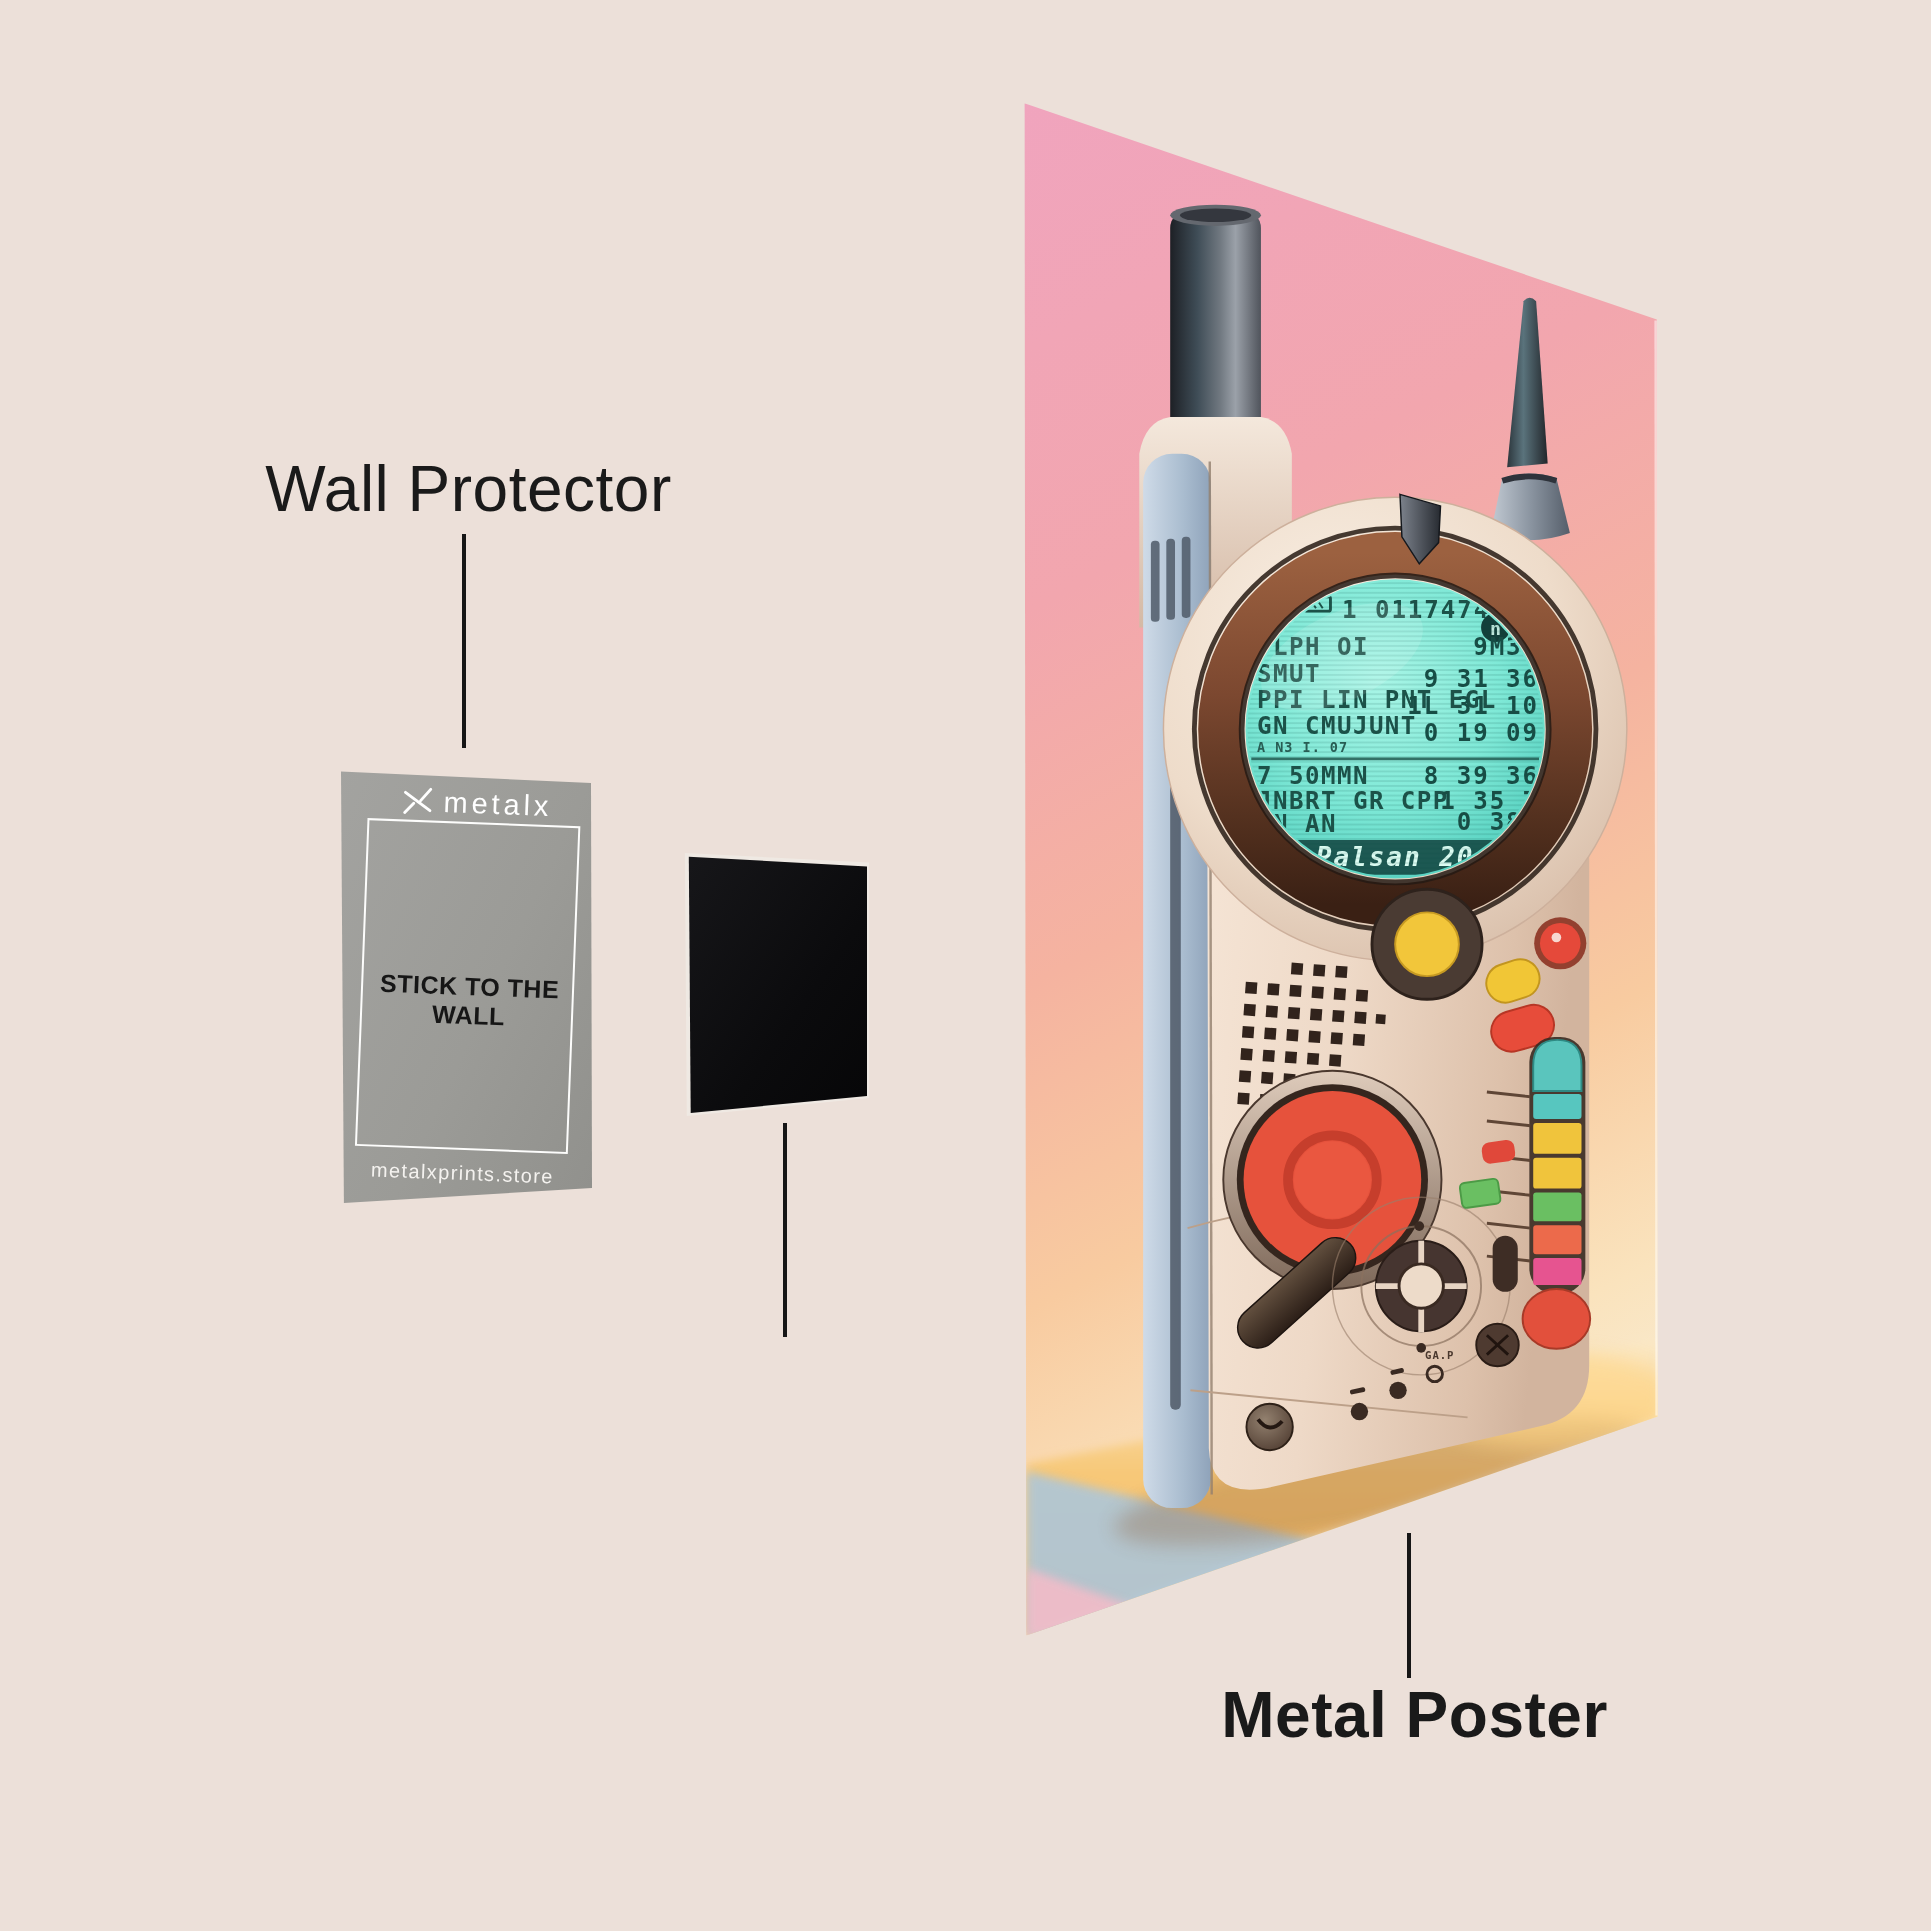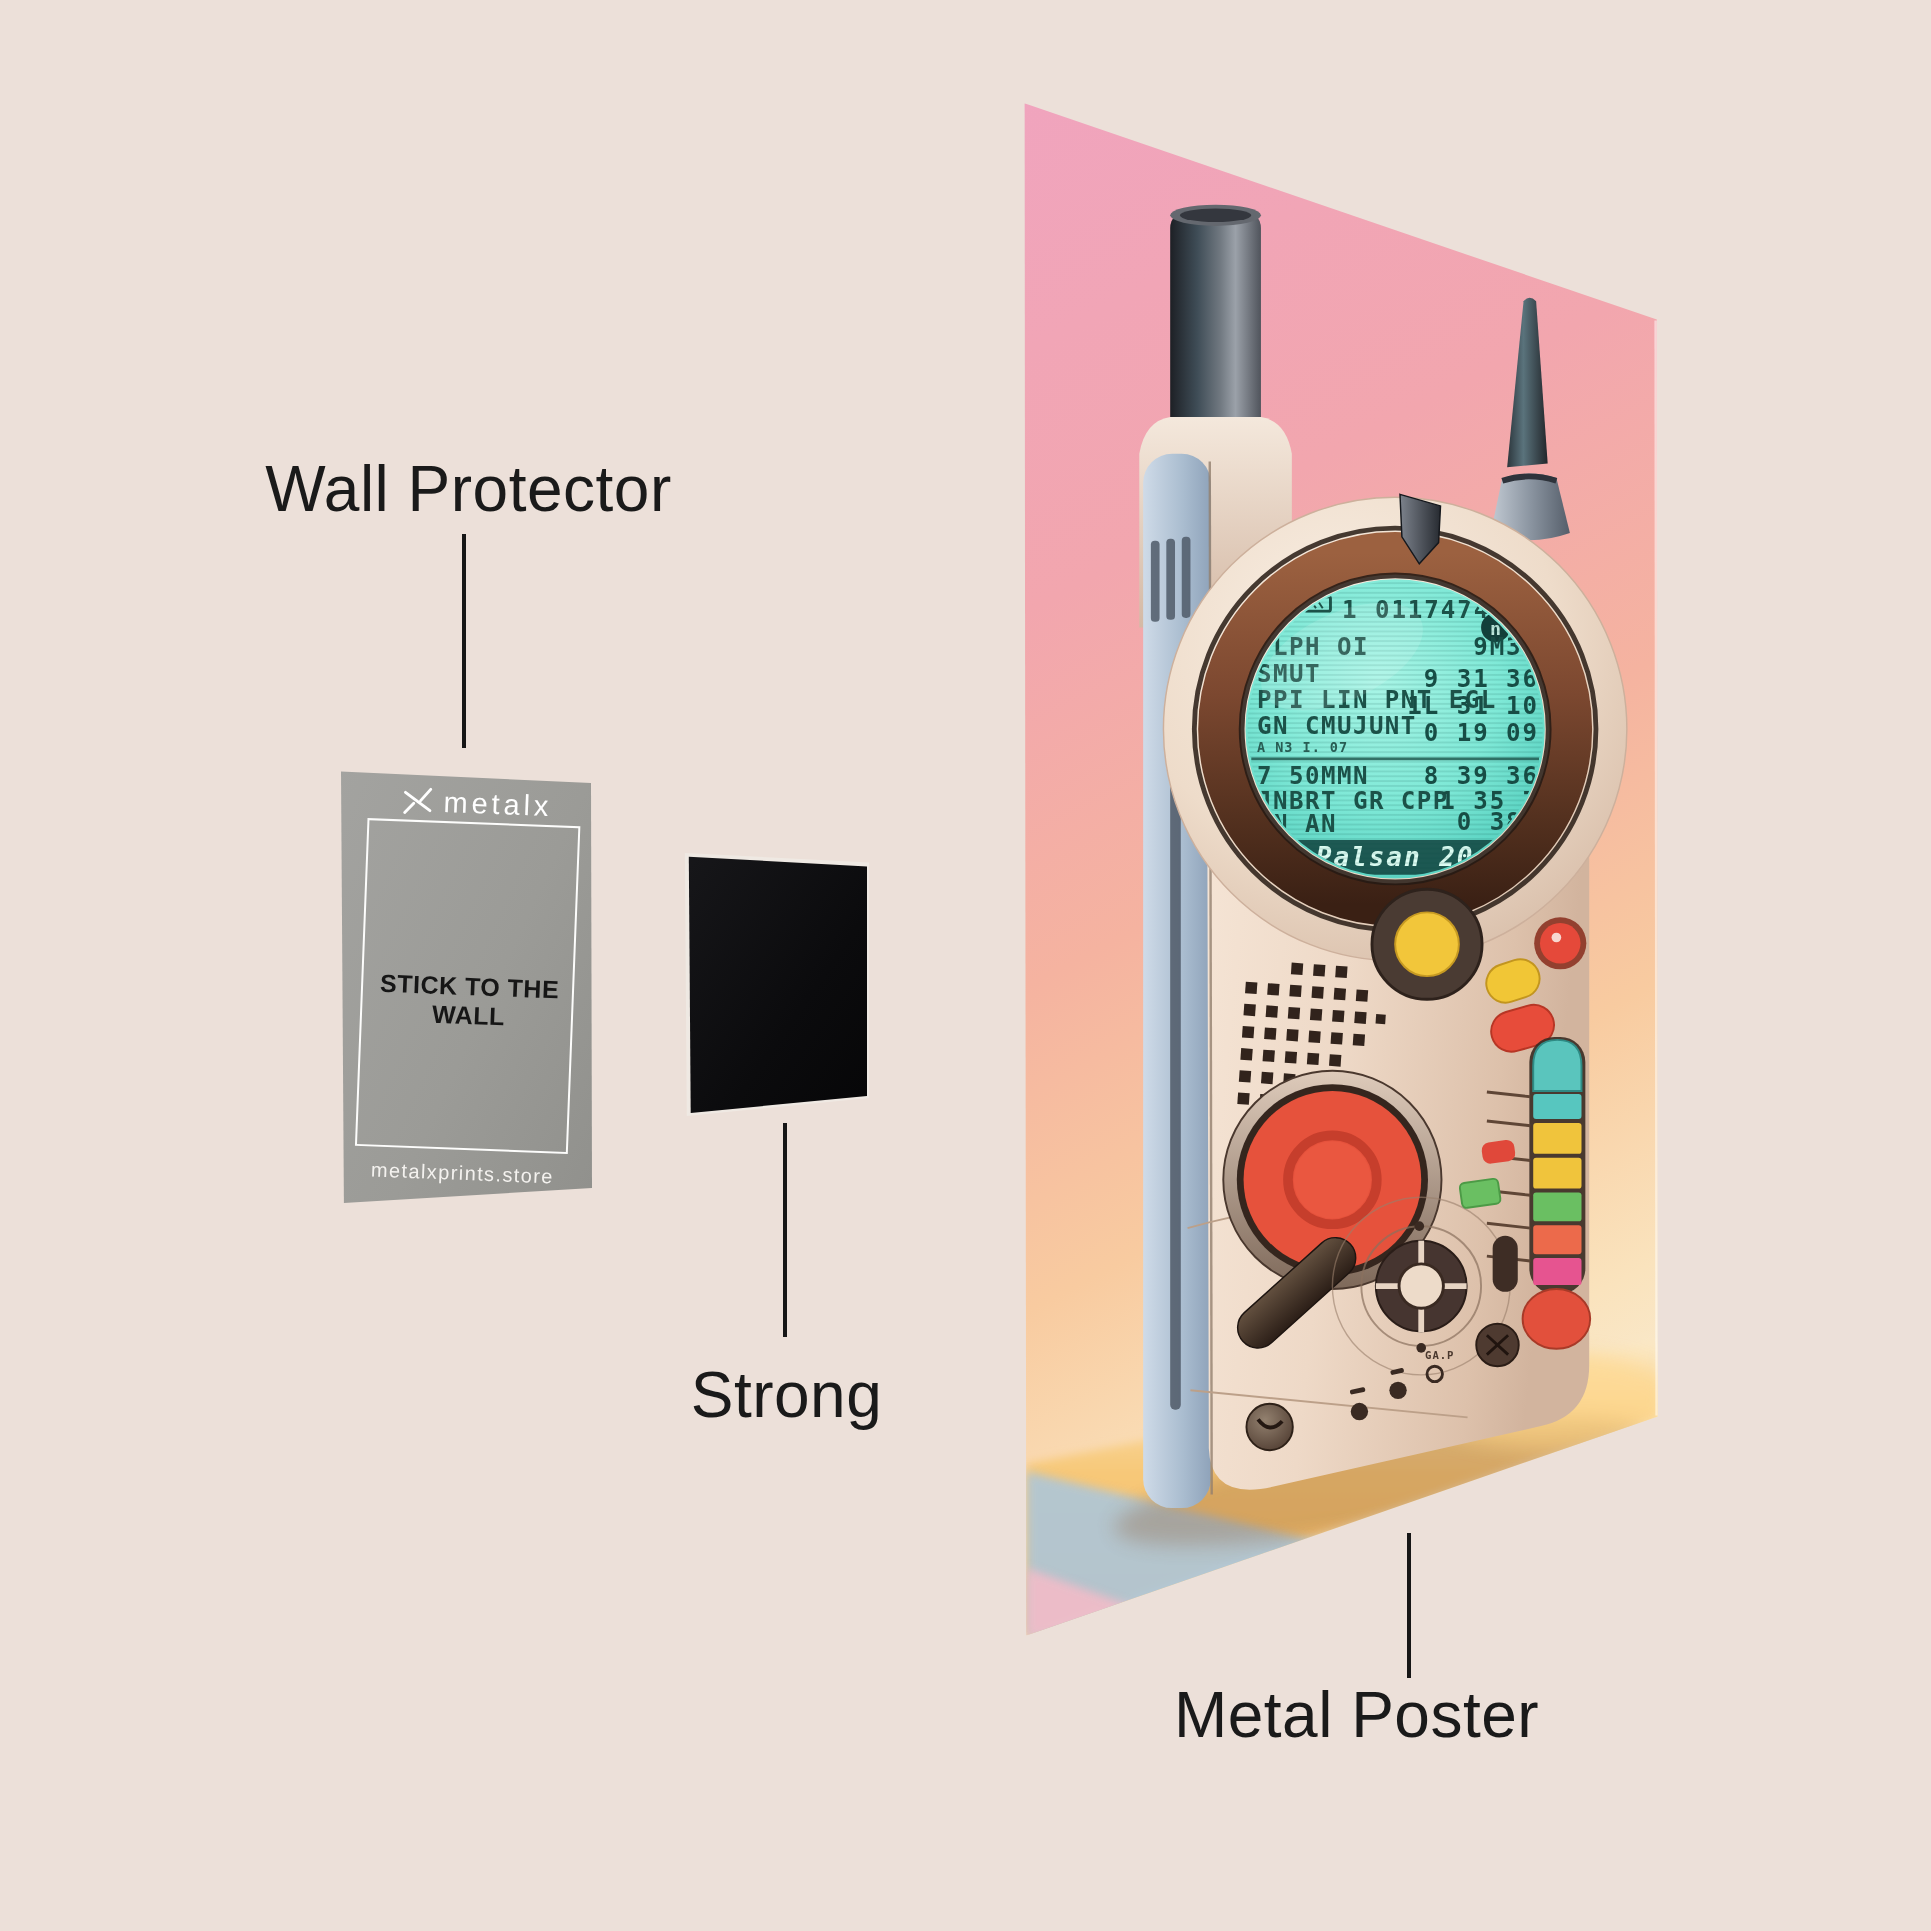--- a/index.html
+++ b/index.html
@@ -57,25 +57,24 @@
       <div class="card-footer">metalxprints.store</div>
     </div>
   </div>
 
   <div class="magnet-wrap">
     <div class="magnet-edge"></div>
     <div class="magnet-face"></div>
   </div>
   <div class="connector" style="left:783px;top:1123px;height:214px;"></div>
   <div class="label" style="left:497px;top:1350px;width:579px;line-height:91px;">
-    <div>Strong</div>
   </div>
 
   <div class="connector" style="left:1407px;top:1533px;height:145px;"></div>
-  <div class="label" style="left:1067px;top:1678px;width:579px;">Metal Poster</div>
+  <div class="label" style="left:1125px;top:1678px;width:579px;font-weight:bold;">Metal Poster</div>
 
   <svg class="poster-svg" width="1931" height="1931" viewBox="0 0 2000 2000">
     <defs>
       <clipPath id="posterClip">
           <path d="M1061,107 L1716,331 L1717,1467 L1063,1694 Z"></path>
         </clipPath>
       <clipPath id="lcdClip">
           <circle cx="1445" cy="755" r="153"></circle>
         </clipPath>
       <linearGradient id="wallGrad" x1="0" y1="0" x2="0.22" y2="1">

